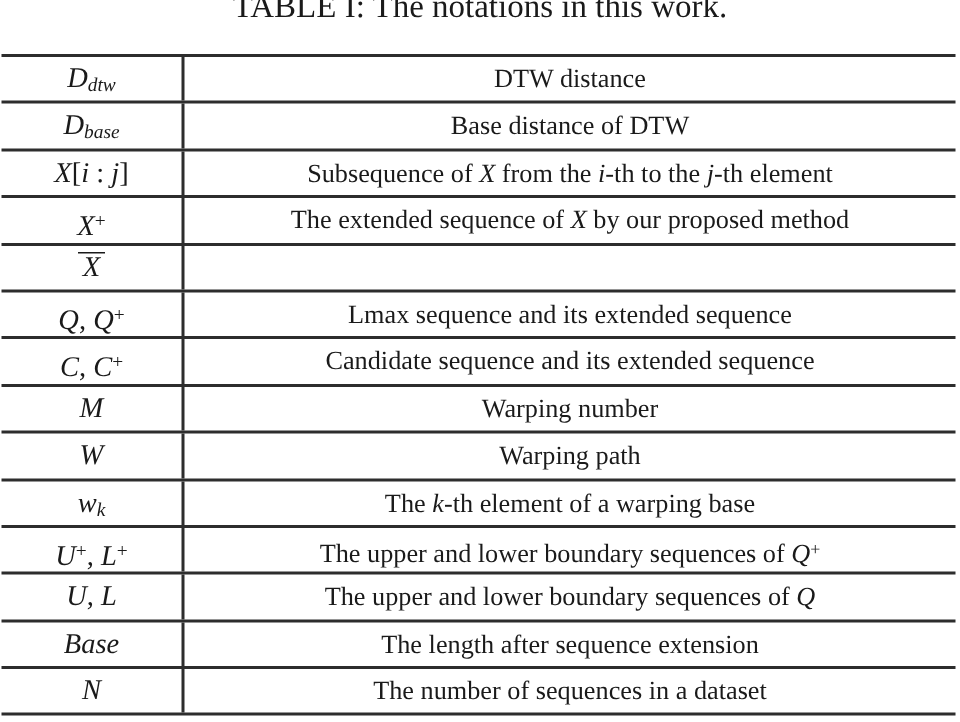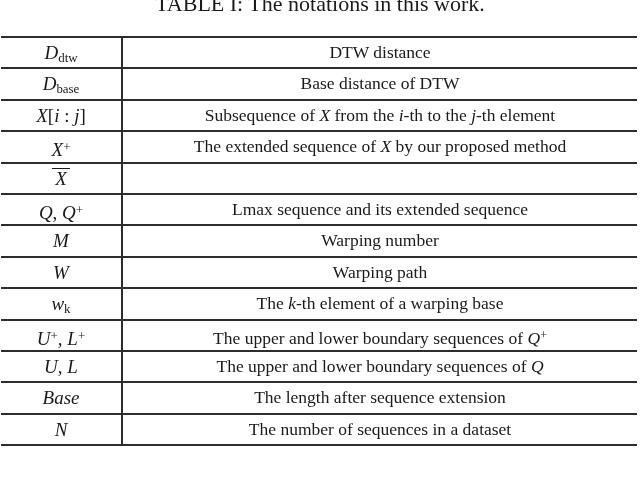--- a/index.html
+++ b/index.html
@@ -25,21 +25,21 @@
   }
   .cell { line-height: 29px; text-align: center; white-space: nowrap; }
   .sym {
     flex: 0 0 120px; width: 120px;
     border-right: 2px solid var(--rule, #2d2d2d);
     font-size: 19px;
   }
   .desc { flex: 1; font-size: 17.5px; }
   .seg-r { font-style: normal; }
   .seg-i { font-style: italic; }
-  .seg-sub { font-size: 0.68em; vertical-align: -0.22em; }
+  .seg-sub { font-style: italic; font-size: 0.68em; vertical-align: -0.22em; }
   .seg-sup { font-style: normal; font-size: 0.68em; vertical-align: 0.42em; }
   .seg-bar {
     font-style: italic; display: inline-block;
     border-top: 1.8px solid currentColor;
     line-height: 0.92; padding: 1px 3px 0 3px;
   }
 </style>
 </head>
 <body style="--bg: #ffffff; --text: #1a1a1a; --rule: #2d2d2d;">
 
@@ -63,20 +63,24 @@
       <div class="cell desc"><span class="seg-r">The extended sequence of </span><span class="seg-i">X</span><span class="seg-r"> by our proposed method</span></div>
     </div>
     <div class="trow">
       <div class="cell sym"><span class="seg-bar">X</span></div>
     </div>
     <div class="trow">
       <div class="cell sym"><span class="seg-i">Q</span><span class="seg-r">, </span><span class="seg-i">Q</span><span class="seg-sup">+</span></div>
       <div class="cell desc"><span class="seg-r">Lmax sequence and its extended sequence</span></div>
     </div>
     <div class="trow">
+      <div class="cell sym"><span class="seg-i">C</span><span class="seg-r">, </span><span class="seg-i">C</span><span class="seg-sup">+</span></div>
+      <div class="cell desc"><span class="seg-r">Candidate sequence and its extended sequence</span></div>
+    </div>
+    <div class="trow">
       <div class="cell sym"><span class="seg-i">M</span></div>
       <div class="cell desc"><span class="seg-r">Warping number</span></div>
     </div>
     <div class="trow">
       <div class="cell sym"><span class="seg-i">W</span></div>
       <div class="cell desc"><span class="seg-r">Warping path</span></div>
     </div>
     <div class="trow">
       <div class="cell sym"><span class="seg-i">w</span><span class="seg-sub">k</span></div>
       <div class="cell desc"><span class="seg-r">The </span><span class="seg-i">k</span><span class="seg-r">-th element of a warping base</span></div>

